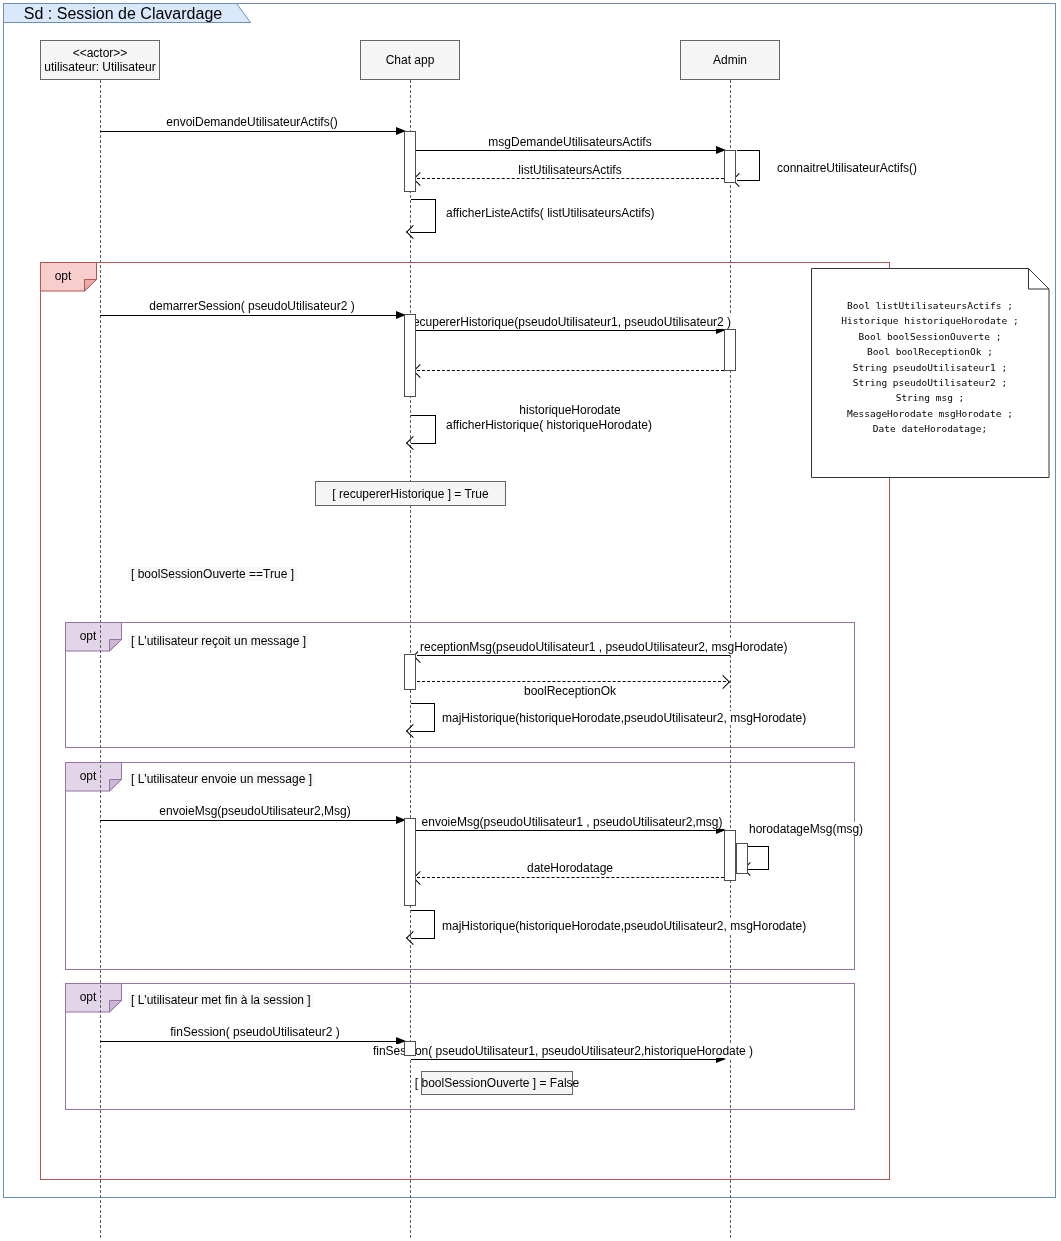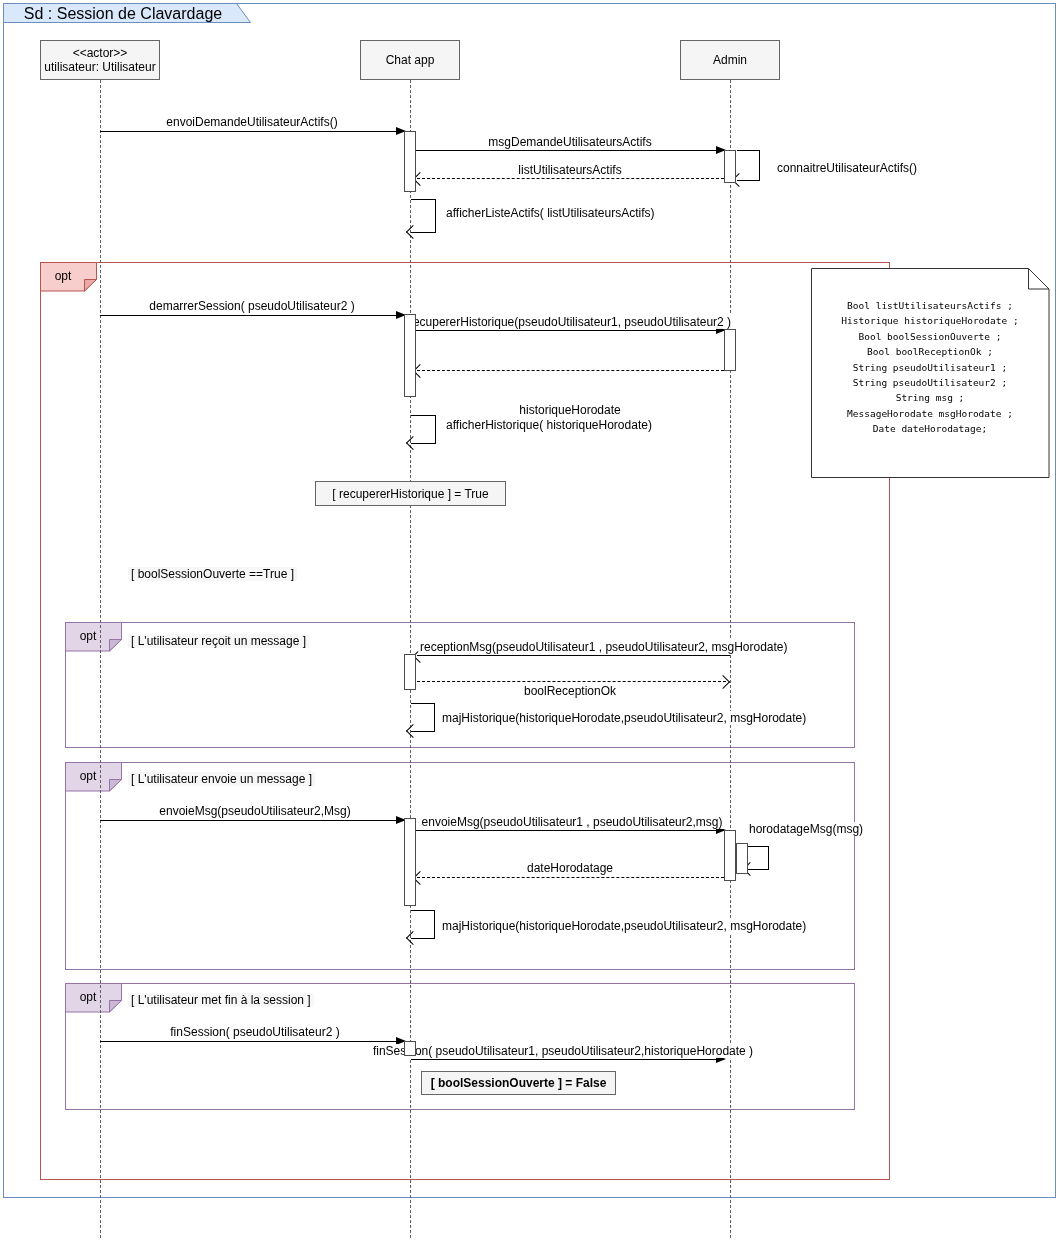--- a/index.html
+++ b/index.html
@@ -197,21 +197,21 @@
   <div class="act" style="left:404px;top:818px;height:86px;"></div>
   <div class="act" style="left:404px;top:1041px;height:13px;"></div>
   <div class="act" style="left:724px;top:150px;height:31px;"></div>
   <div class="act" style="left:724px;top:329px;height:40px;"></div>
   <div class="act" style="left:724px;top:830px;height:49px;"></div>
   <div class="act" style="left:736px;top:843px;height:29px;"></div>
 
   <div class="statebox" style="left:315px;top:481px;width:191px;height:25px;">
     <span>[ recupererHistorique ] = True</span>
     </div>
-  <div class="statebox" style="left:421px;top:1071px;width:195px;height:24px;font-weight:bold;">
+  <div class="statebox" style="left:421px;top:1071px;width:152px;height:24px;">
     <span>[ boolSessionOuverte ] = False</span>
     </div>
 
   <svg style="position:absolute;left:811px;top:268px;" width="239" height="211">
     <path d="M0.5,0.5 H217.5 L238,21 V209.5 H0.5 Z" fill="#ffffff" stroke="#333333"></path>
     <path d="M217.5,0.5 V21 H238" fill="none" stroke="#333333"></path>
   </svg>
   <div class="notetext" style="left:811px;top:298px;">
     <div>Bool listUtilisateursActifs ;</div>
     <div>Historique historiqueHorodate ;</div>

